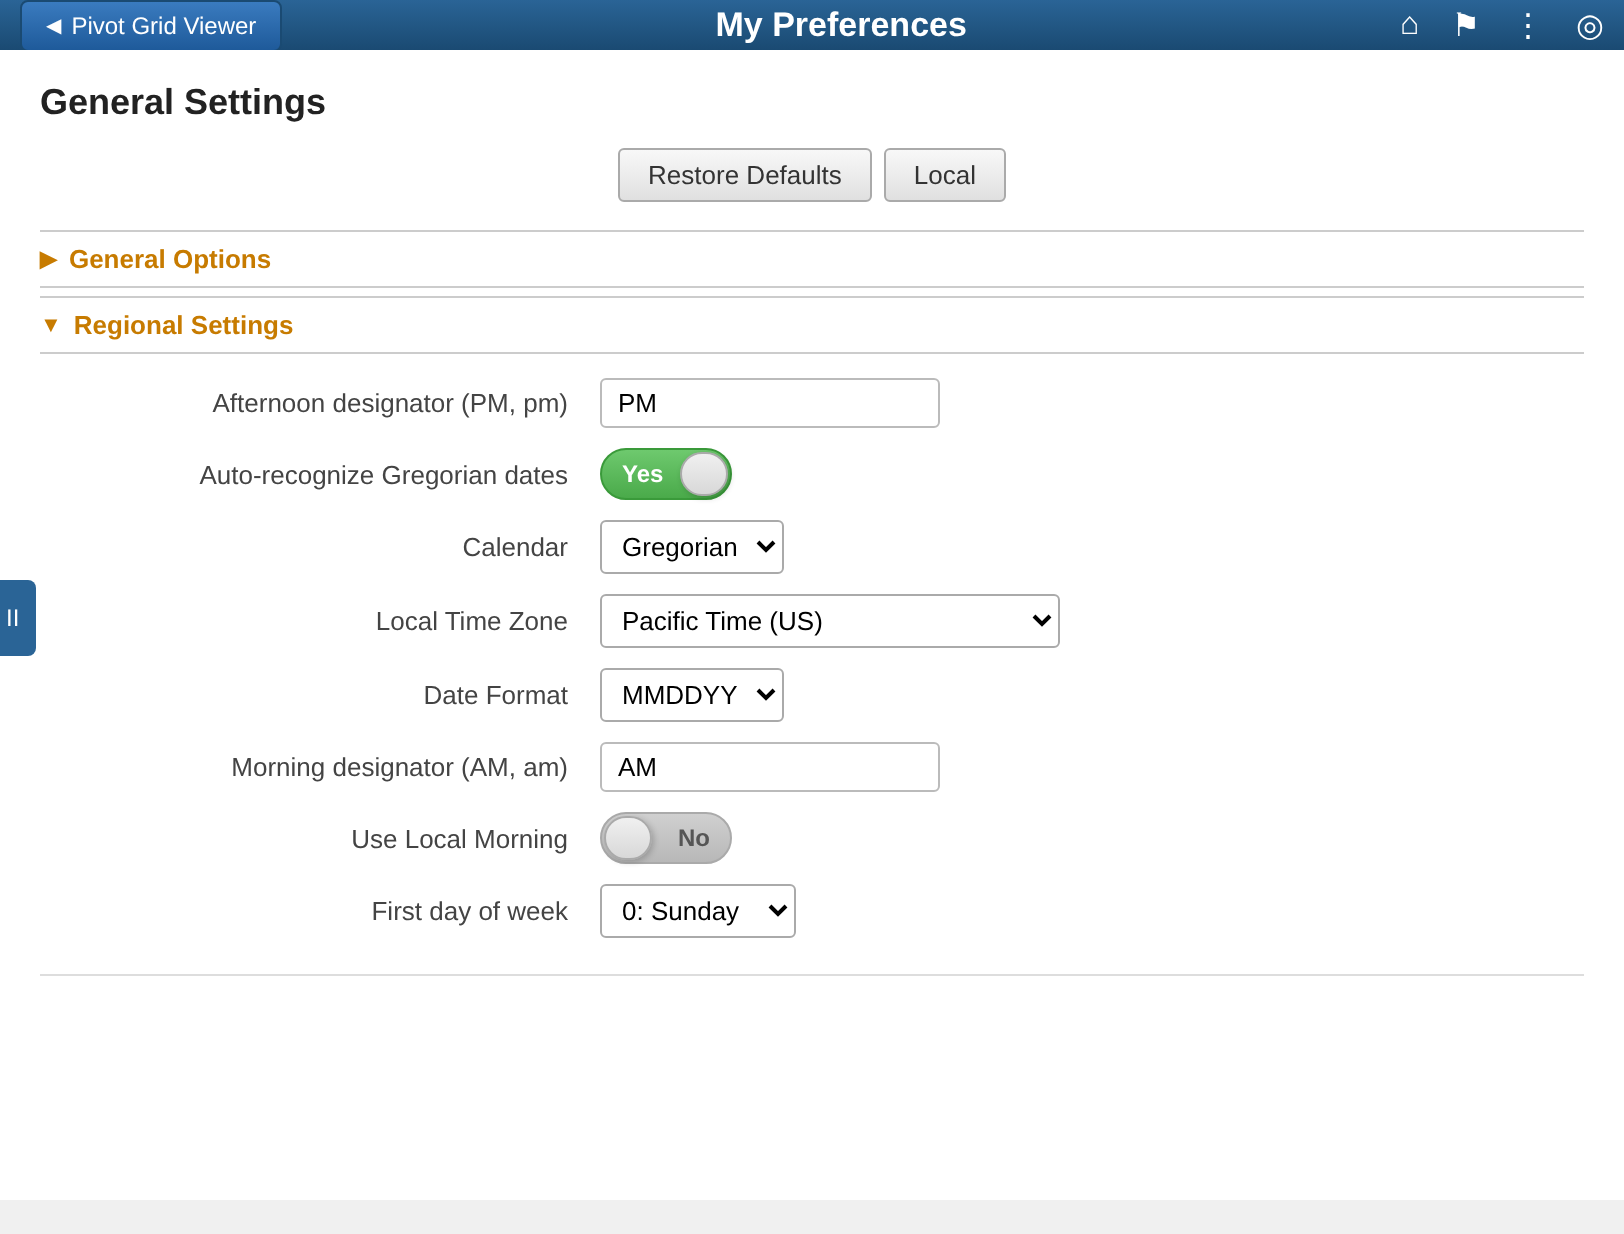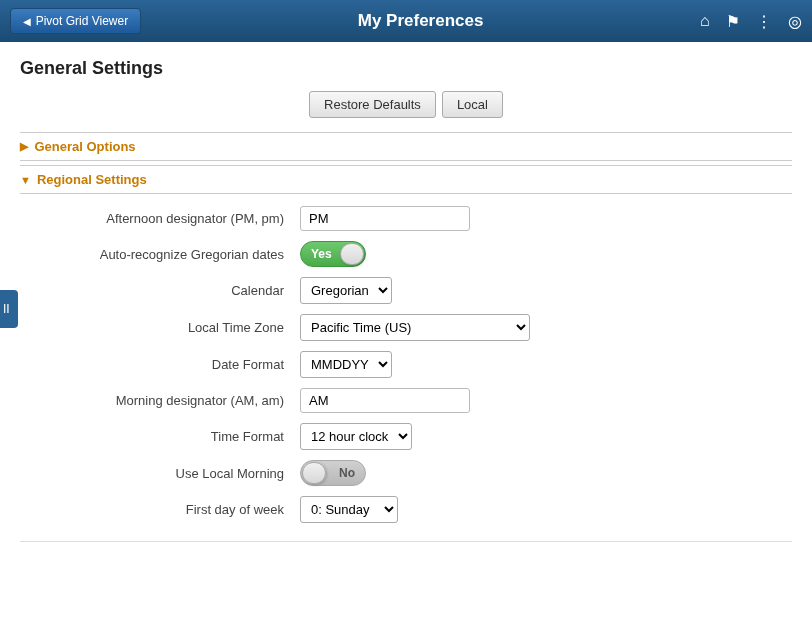--- a/index.html
+++ b/index.html
@@ -1,21 +1,21 @@
 <!DOCTYPE html>
 <html><head>
   <meta charset="utf-8">
   <style>
     * { box-sizing: border-box; margin: 0; padding: 0; }
     body { font-family: Arial, sans-serif; font-size: 13px; background: #f0f0f0; width: 812px; height: 617px; overflow: hidden; }
 
     
     .header {
       background: linear-gradient(to bottom, #2a6496, #1a4a72);
-      height: 42px;
+      height: 25px;
       display: flex;
       align-items: center;
       padding: 0 10px;
       color: white;
     }
     .back-button {
       background: linear-gradient(to bottom, #3a7bbf, #1e5a9a);
       border: 1px solid #1a4a72;
       color: white;
       padding: 5px 12px;
@@ -287,29 +287,20 @@
       </div>
     </div>
 
     <div class="form-row">
       <div class="form-label">Morning designator (AM, am)</div>
       <div class="form-control">
         <input type="text" value="AM" style="">
       </div>
     </div>
 
-    <div class="form-row">
-      <div class="form-label">Time Format</div>
-      <div class="form-control">
-        <select>
-          <option>12 hour clock</option>
-          <option>24 hour clock</option>
-        </select>
-      </div>
-    </div>
 
     <div class="form-row">
       <div class="form-label">Use Local Morning</div>
       <div class="form-control">
         <div class="toggle toggle-no">
           <div class="toggle-knob"></div>
           <span class="toggle-label">No</span>
         </div>
       </div>
     </div>

